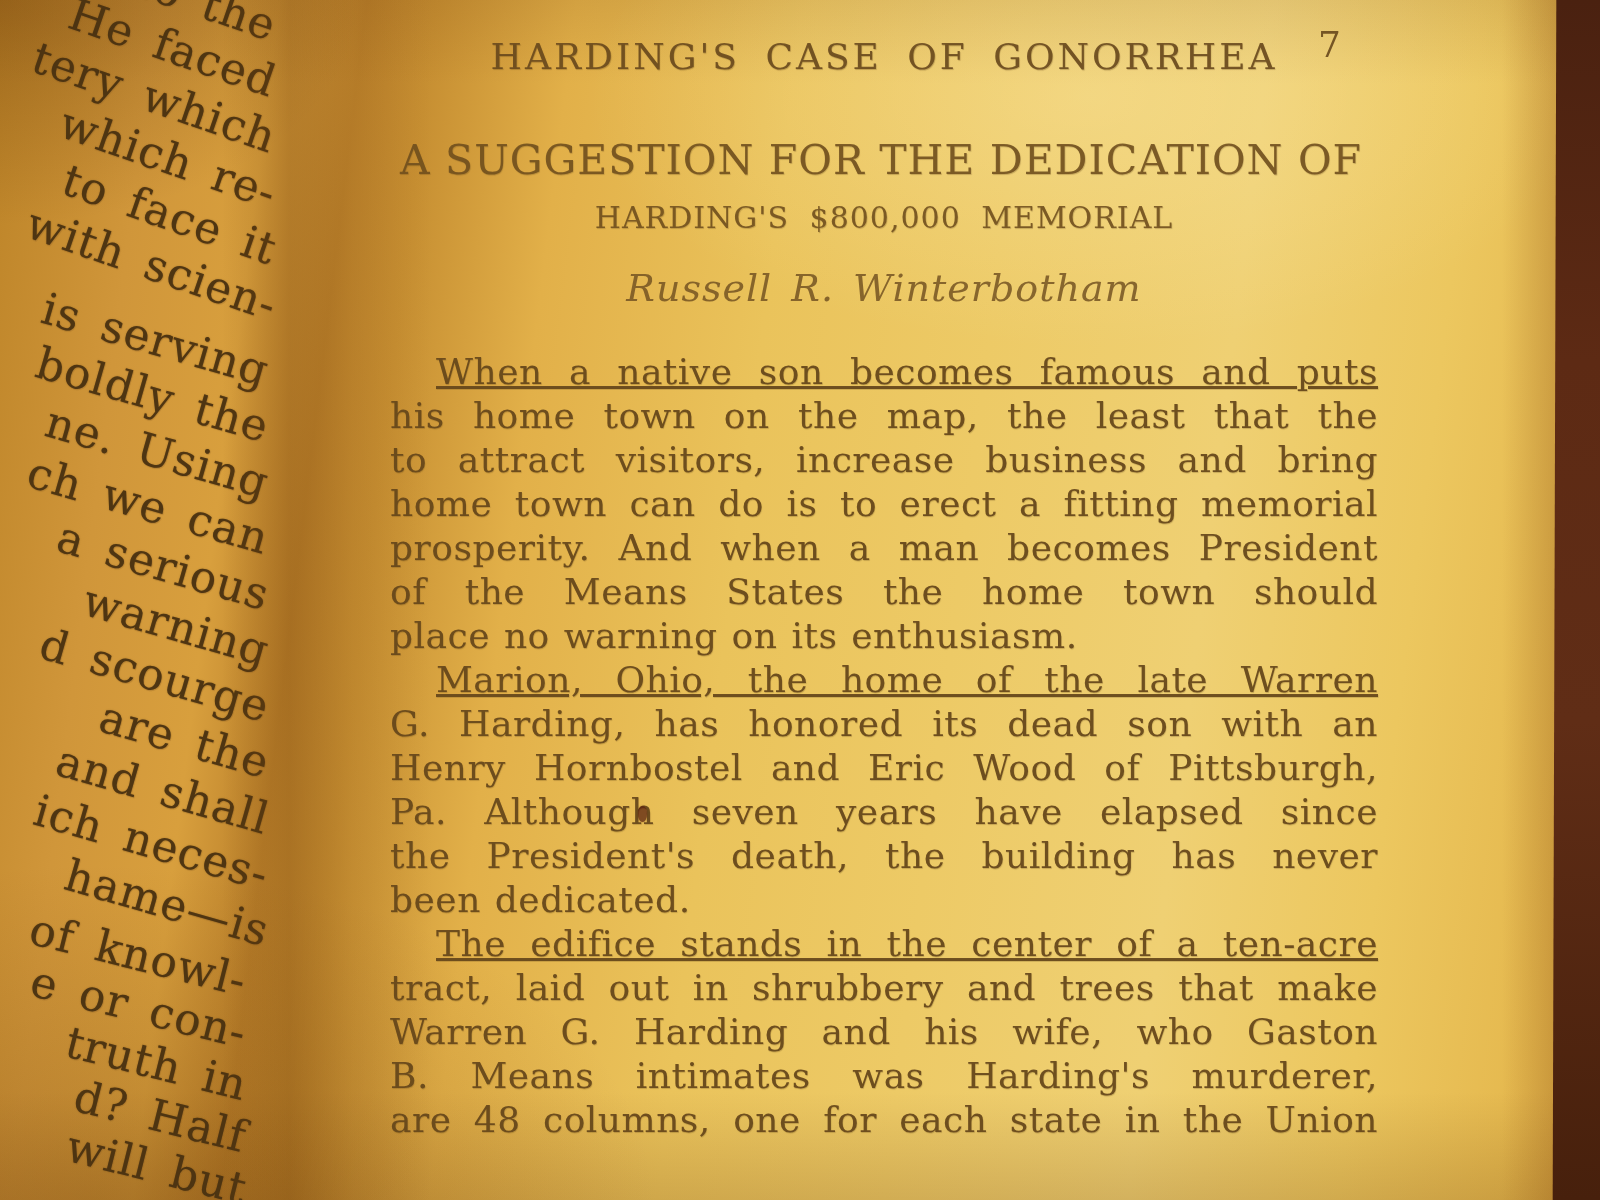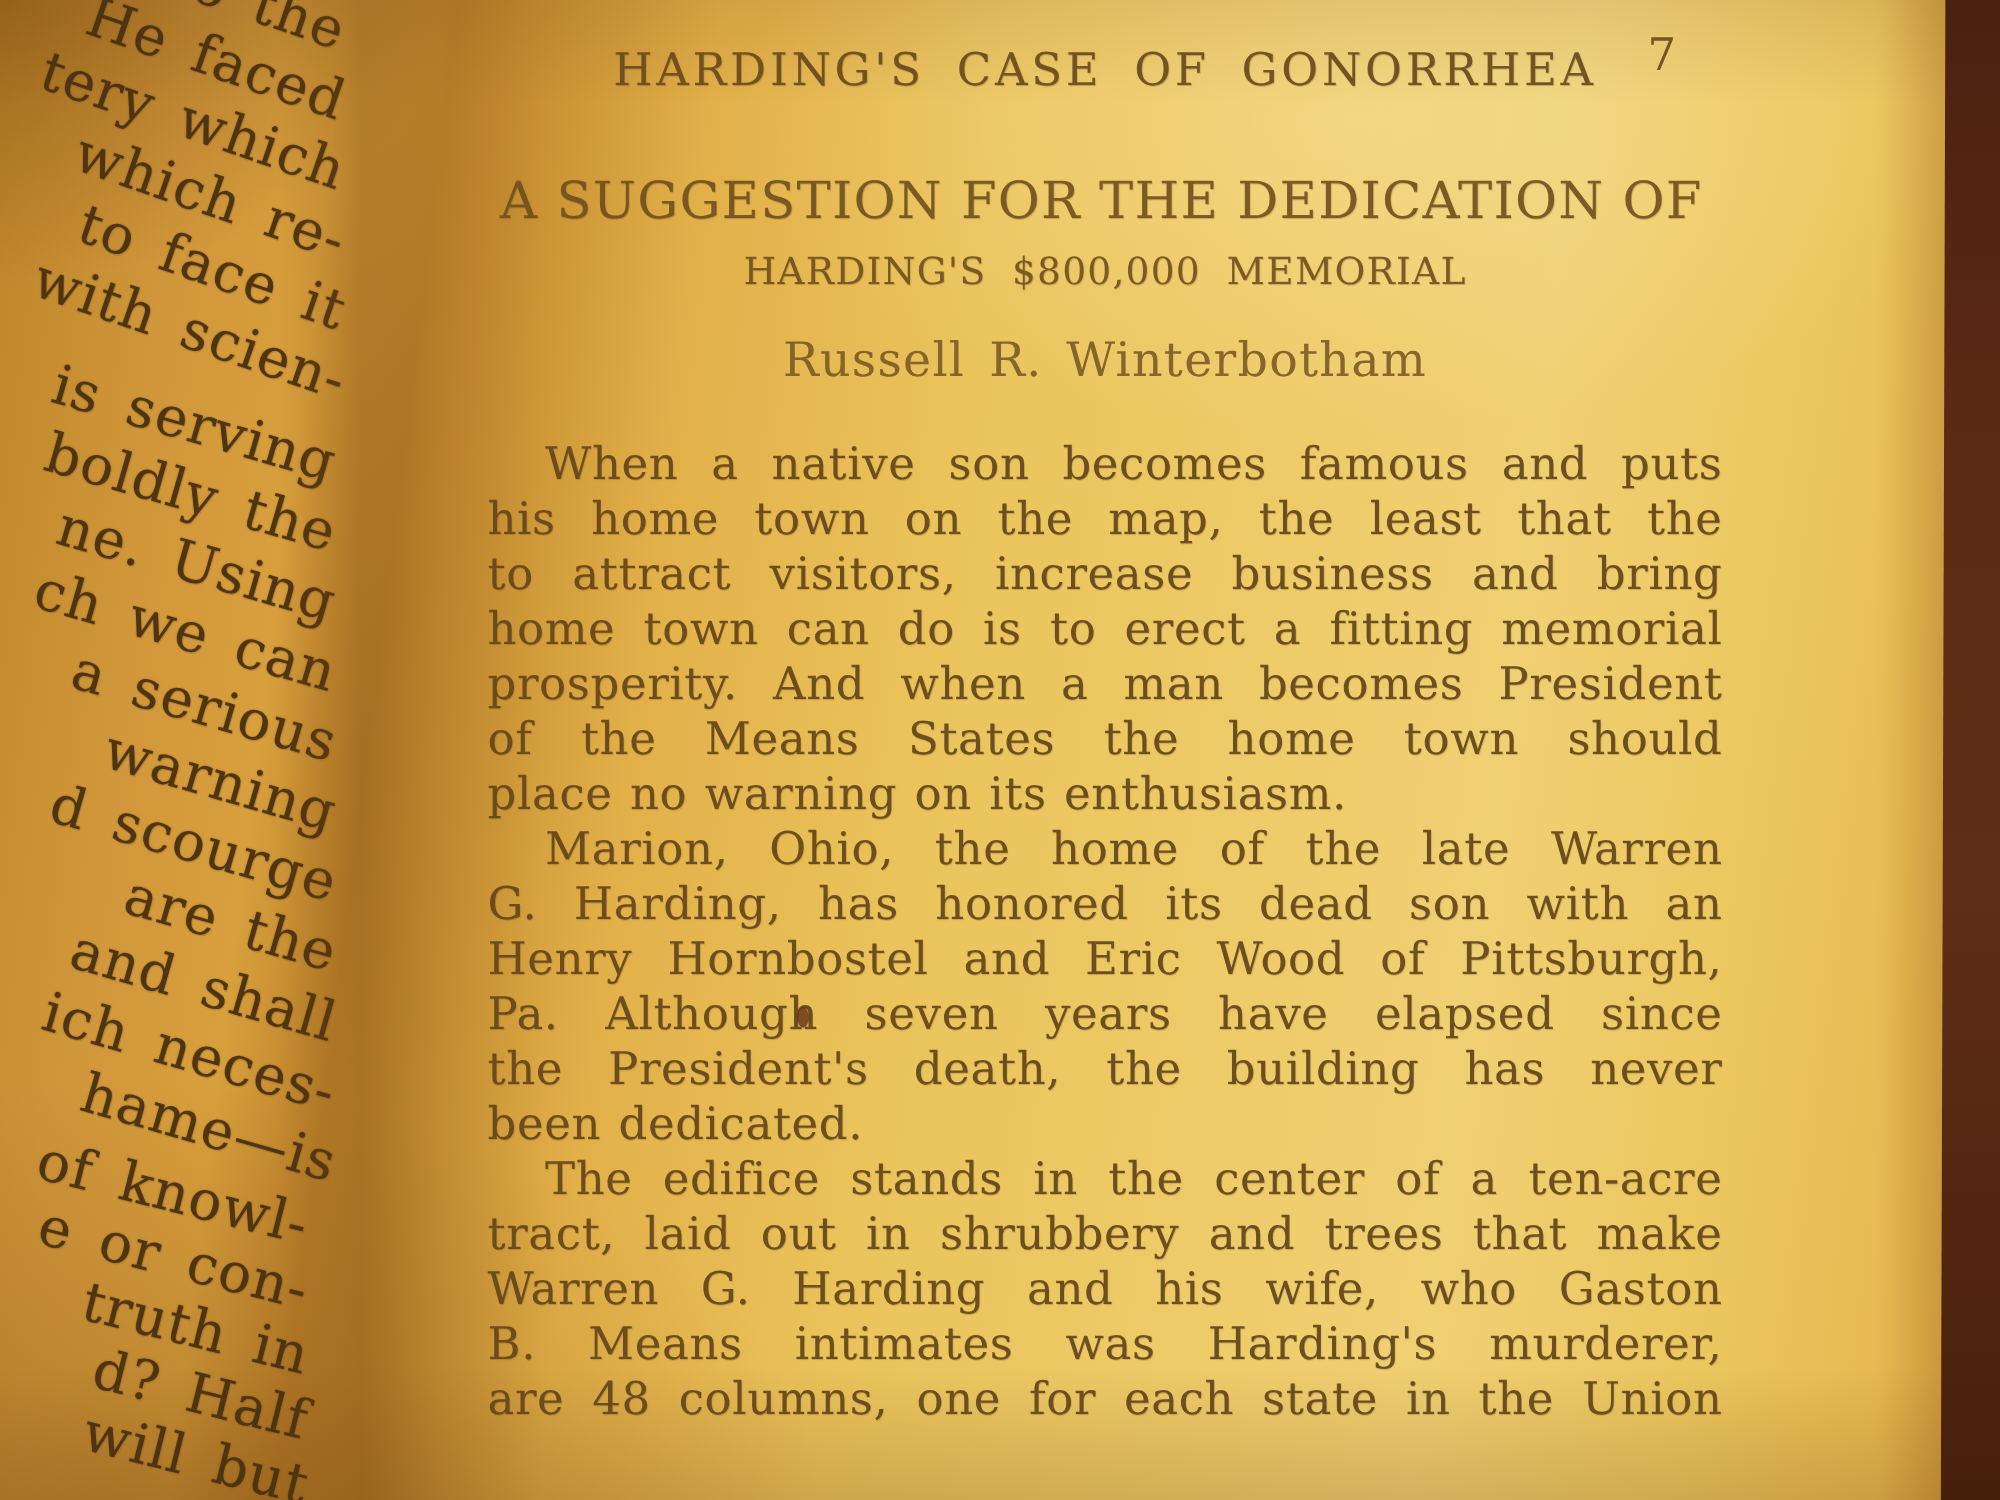--- a/index.html
+++ b/index.html
@@ -50,32 +50,32 @@
     text-align:justify;text-align-last:justify;white-space:normal;
     text-shadow:0.6px 0.8px 0.8px rgba(95,64,20,0.28);
   }
   .title2{
     position:absolute;top:200px;left:0;width:100%;text-align:center;
     font-size:30px;letter-spacing:1px;word-spacing:10px;color:rgba(112,78,30,0.88);
     text-shadow:0.6px 0.8px 0.8px rgba(95,64,20,0.28);
   }
   .author{
     position:absolute;top:266px;left:0;width:100%;text-align:center;
-    font-size:38px;letter-spacing:1px;word-spacing:6px;
+    font-style:italic;font-size:38px;letter-spacing:1px;word-spacing:6px;
     color:rgba(116,83,34,0.85);
   }
   #body-text{position:absolute;top:350px;left:2px;width:988px;}
   .body-line{
     height:44px;font-size:36px;line-height:44px;
     color:rgba(102,71,27,0.93);letter-spacing:0.5px;word-spacing:2px;
     text-align:justify;text-align-last:justify;
     text-shadow:0.5px 0.8px 0.7px rgba(92,62,20,0.25);
   }
   .body-line.para-end{text-align-last:left;}
-  .body-line.indent{text-indent:46px;}
+  .body-line.indent{text-indent:46px;text-decoration:underline;}
   .ink-speck{
     position:absolute;left:250px;top:806px;width:9px;height:16px;border-radius:50%;
     background:#5c2410;opacity:0.75;box-shadow:0 0 2px rgba(92,36,16,0.8);
   }
 
   
   #edge-shade{
     position:absolute;right:38px;top:0;width:60px;height:1200px;
     background:linear-gradient(to right, rgba(130,70,15,0), rgba(130,70,15,0.30));
   }

